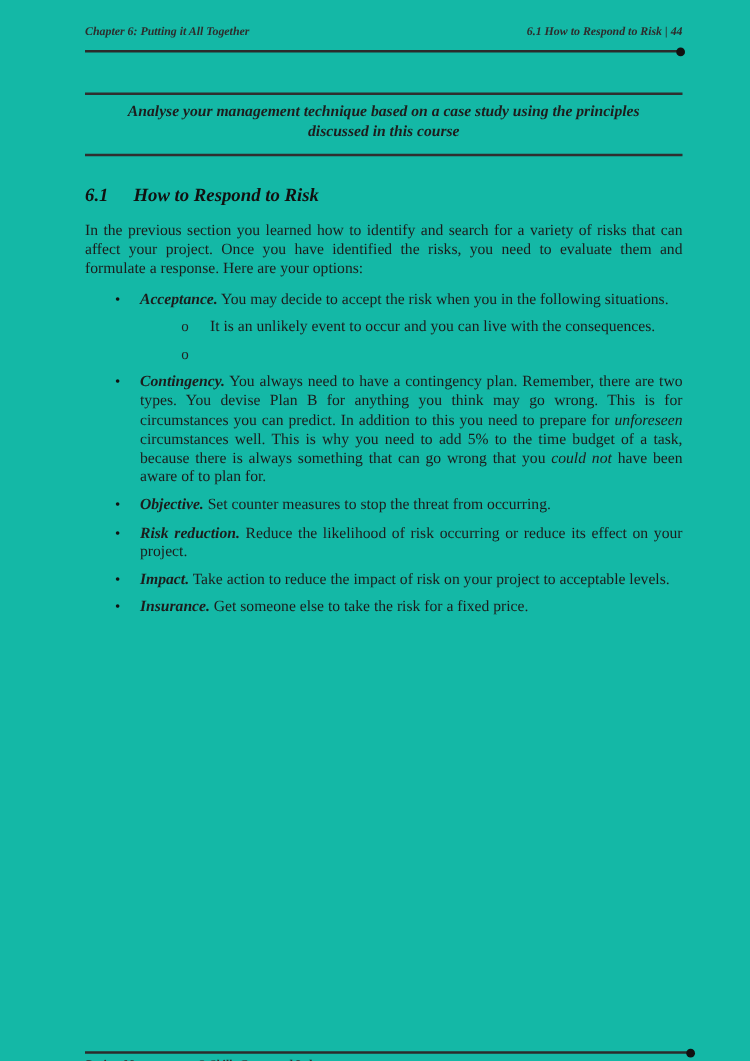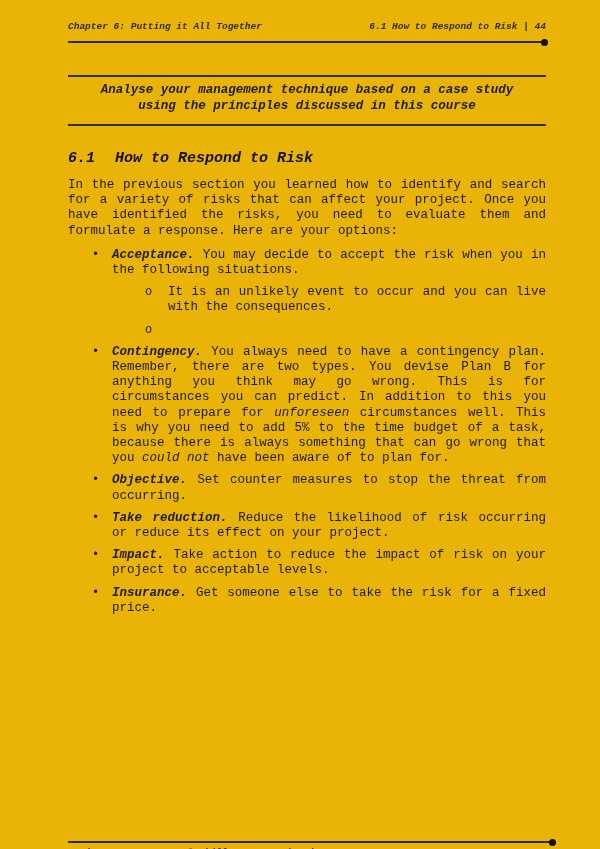--- a/index.html
+++ b/index.html
@@ -1,18 +1,18 @@
 <!DOCTYPE html>
 <html><head>
 <meta charset="utf-8">
 <style>
   html,body{margin:0;padding:0;background:#ffffff;}
   .page{
-    width:600px;height:849px;position:relative;background:#eab308;
-    font-family:Liberation Mono, monospace;color:#1c1c1c;overflow:hidden;
+    width:600px;height:849px;position:relative;background:#14b8a6;
+    font-family:Liberation Serif, serif;color:#1c1c1c;overflow:hidden;
     margin:0 auto;box-sizing:border-box;
   }
   .content{padding:0 54px 0 68px;}
   
   .hdr{display:flex;justify-content:space-between;align-items:baseline;
        padding-top:21px;font-size:9.5px;font-style:italic;font-weight:bold;color:#2d2d2d;}
   .hdr .pg{font-weight:bold;}
   .rule{position:relative;height:2px;background:#2b2b2b;margin-top:9px;}
   .rule .dot{position:absolute;right:-2px;top:-2.5px;width:7px;height:7px;
              border-radius:50%;background:#111;display:block;}
@@ -101,21 +101,21 @@
       <div class="b-item">
         <span class="mk">•</span>
         <div class="bt">
           <span class="term">Objective.</span><span> Set counter measures to stop the threat from occurring.</span>
         </div>
       </div>
 
       <div class="b-item">
         <span class="mk">•</span>
         <div class="bt">
-          <span class="term">Take reduction.</span><span> Reduce the likelihood of risk occurring or reduce its effect on your project.</span>
+          <span class="term">Risk reduction.</span><span> Reduce the likelihood of risk occurring or reduce its effect on your project.</span>
         </div>
       </div>
 
       <div class="b-item">
         <span class="mk">•</span>
         <div class="bt">
           <span class="term">Impact.</span><span> Take action to reduce the impact of risk on your project to acceptable levels.</span>
         </div>
       </div>
 

